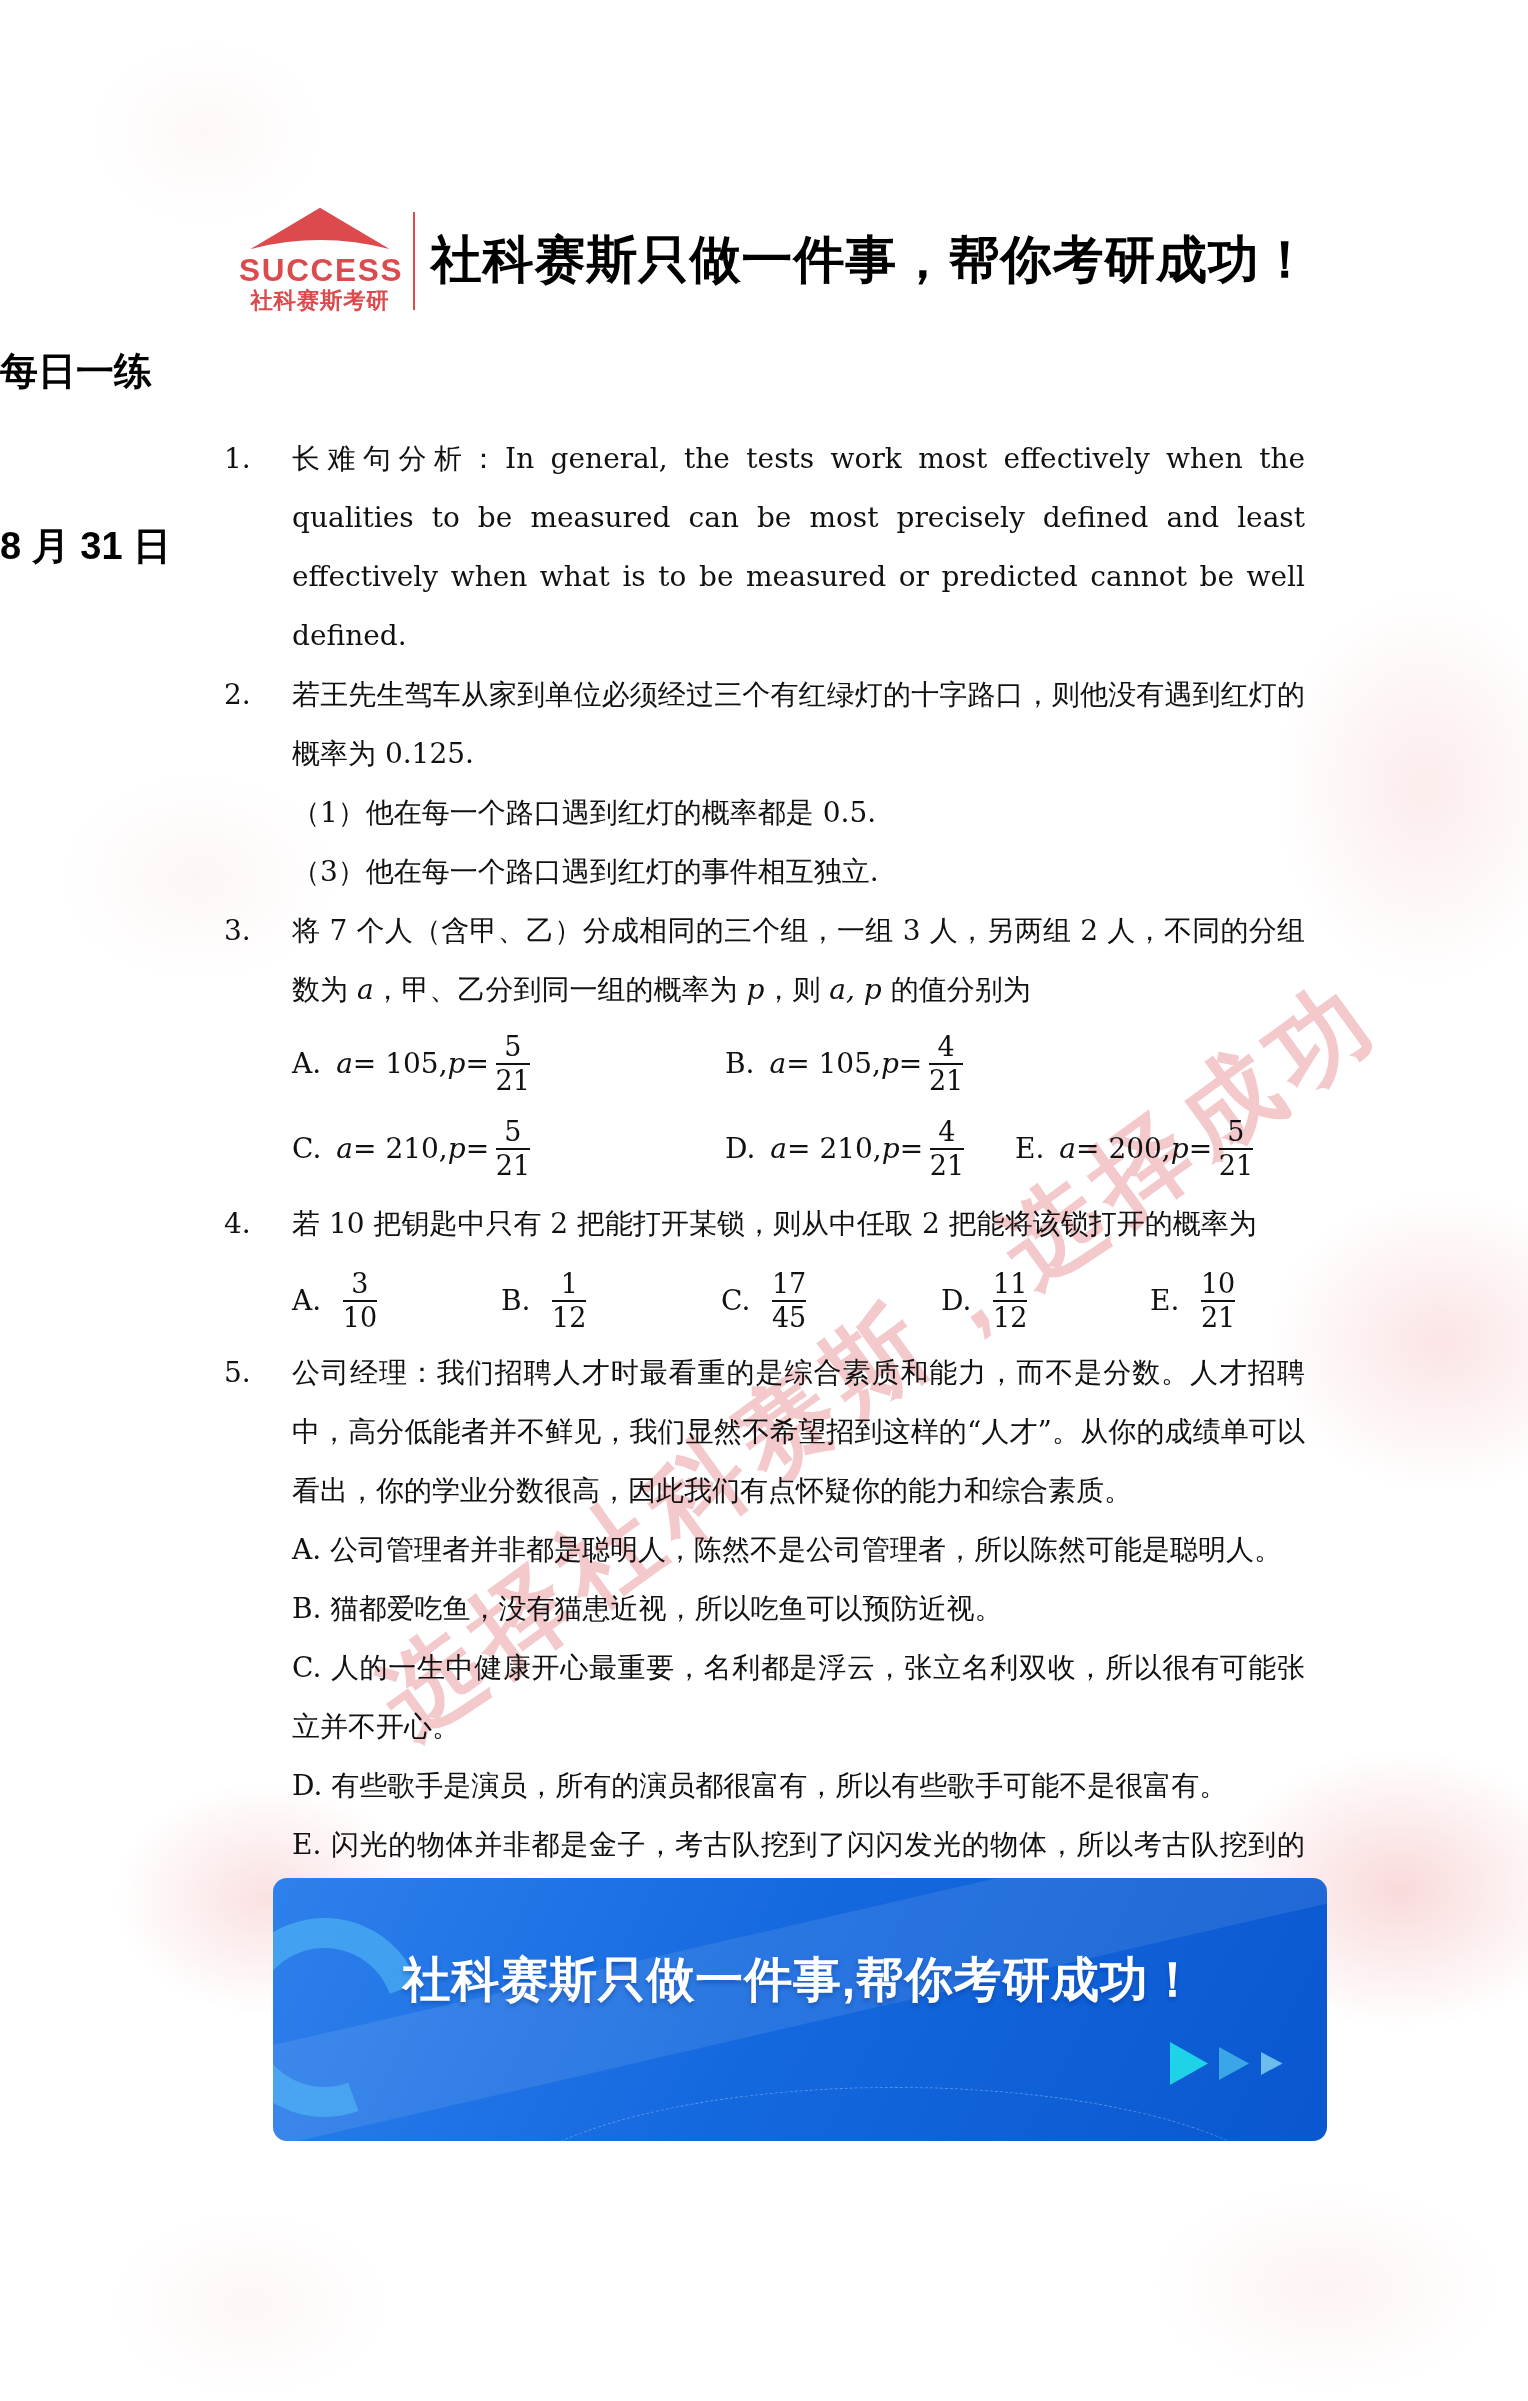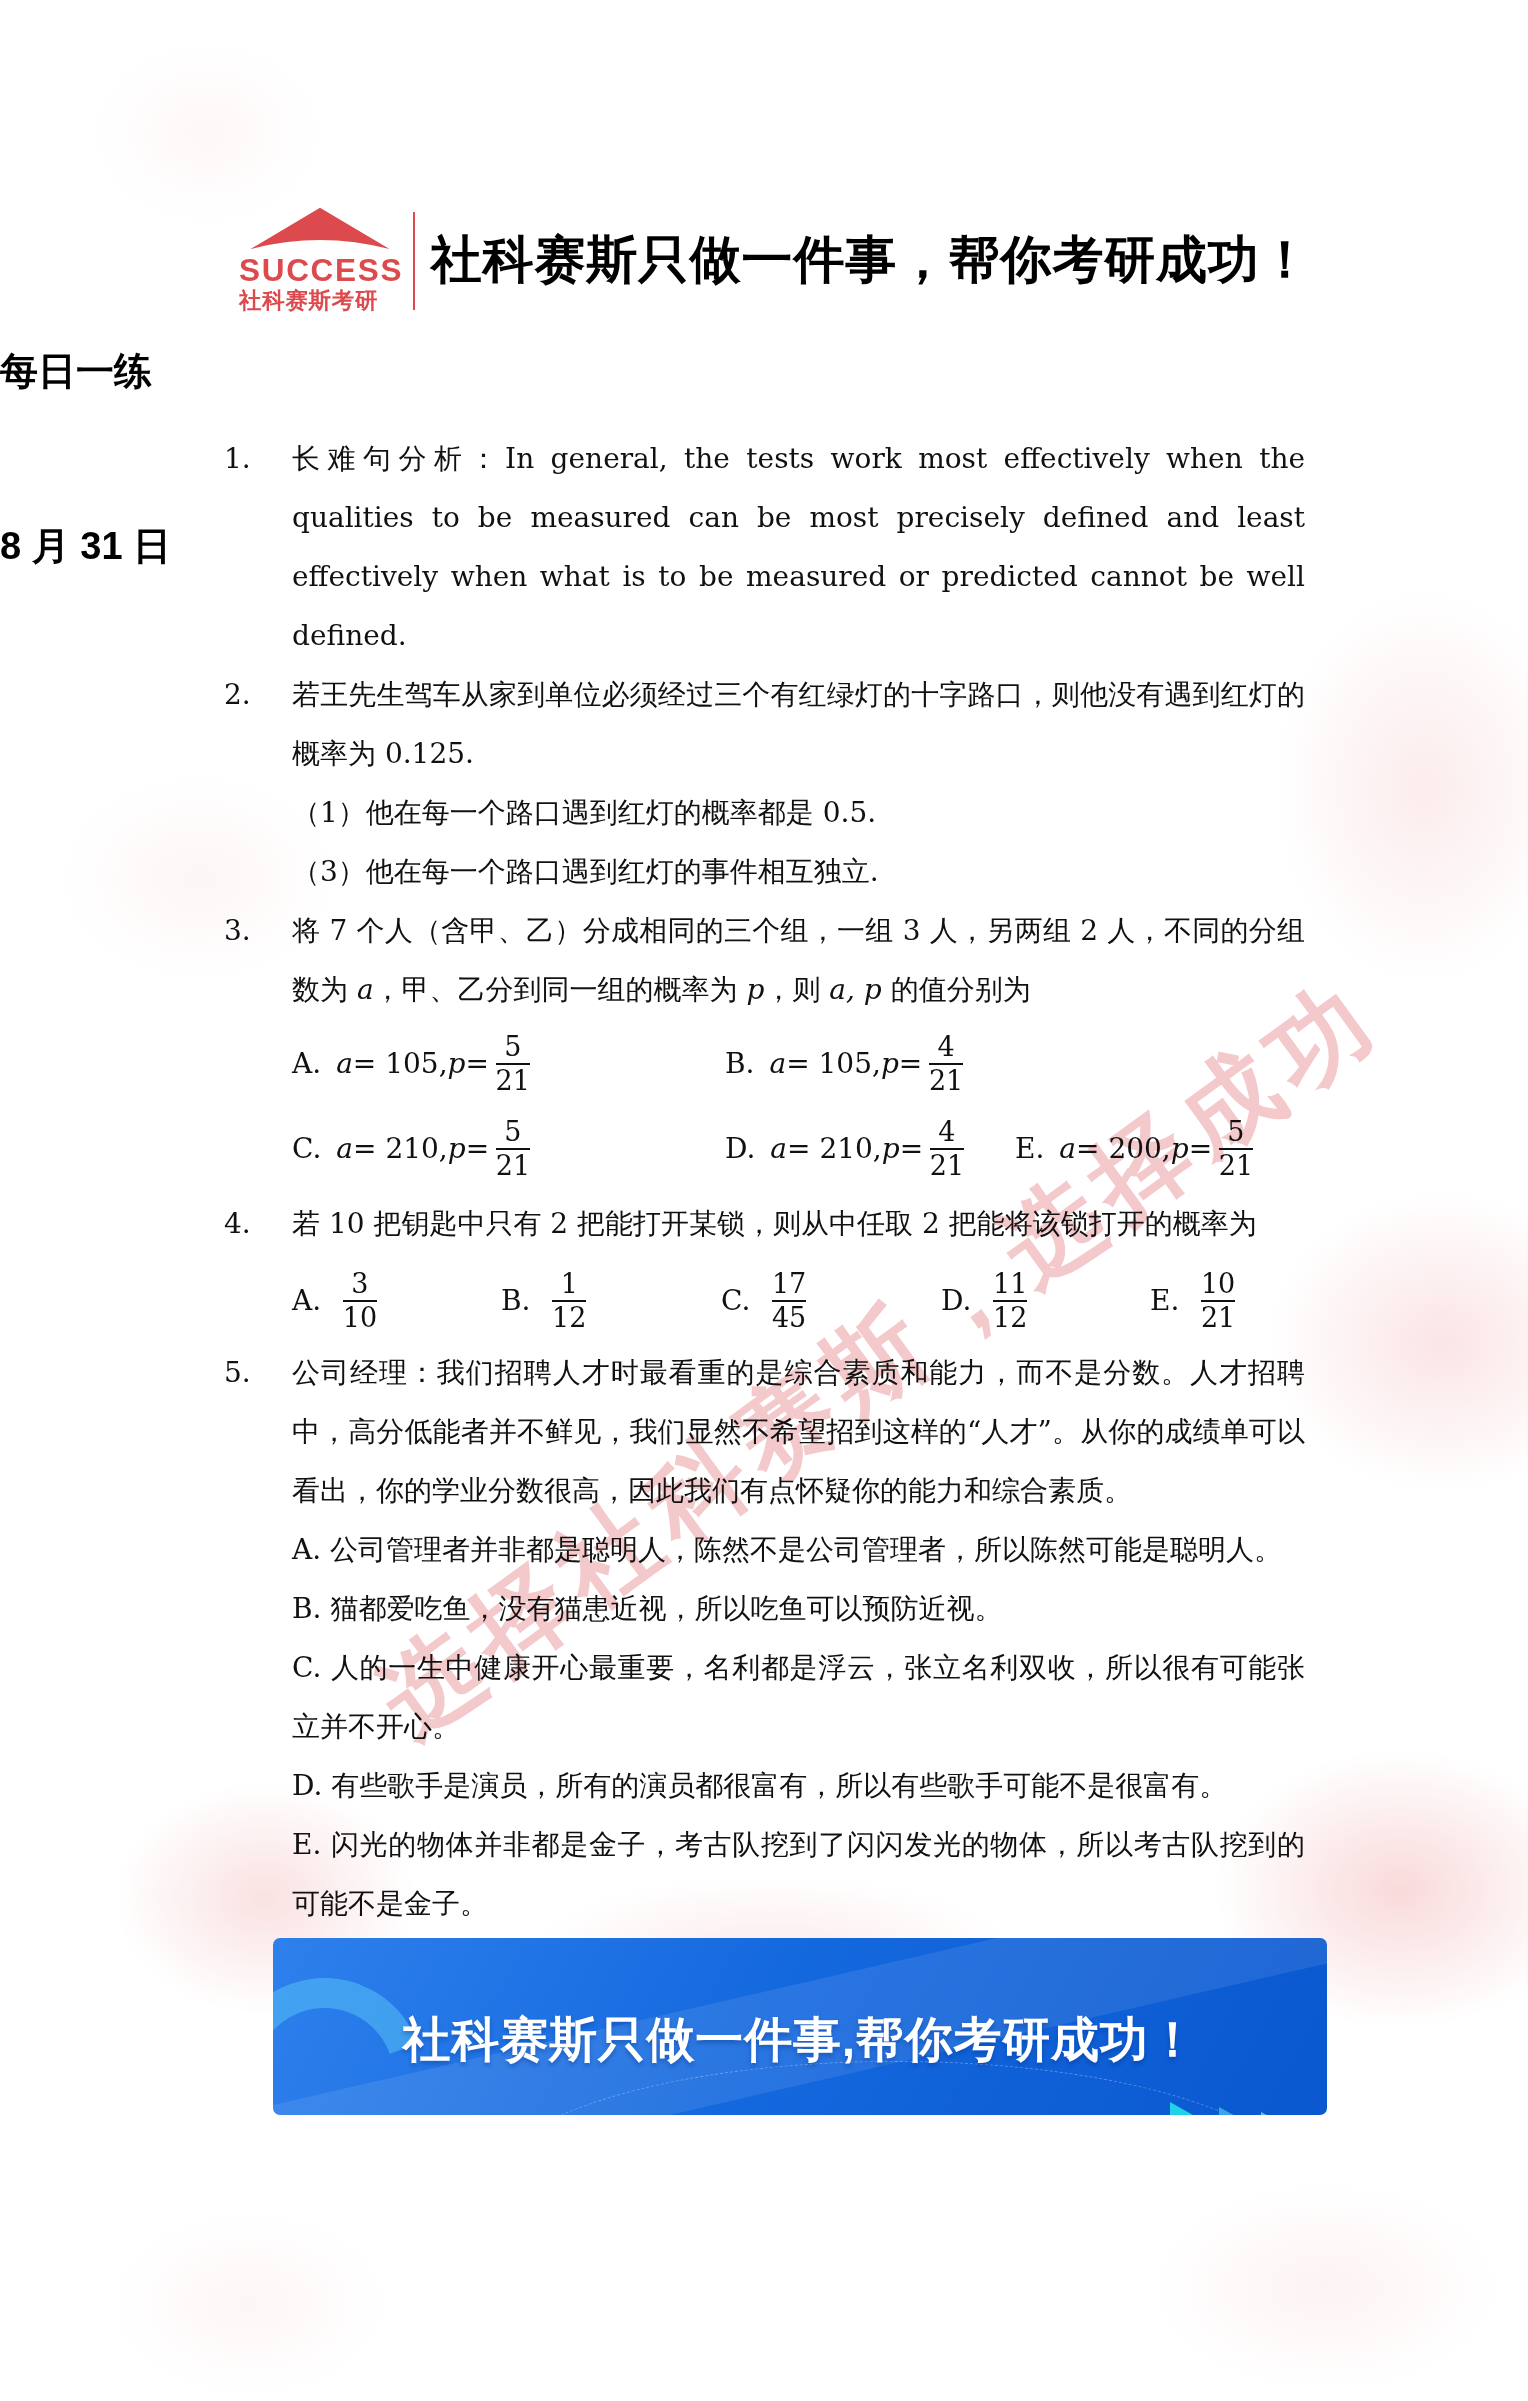--- a/index.html
+++ b/index.html
@@ -31,21 +31,21 @@
     position:absolute; left:880px; top:1359px; z-index:1;
     transform:translate(-50%,-50%) rotate(-36deg);
     font-size:98px; font-weight:bold; letter-spacing:11.6px; white-space:nowrap;
     color:rgba(228,120,125,.40); pointer-events:none;
   }
   
   .header {
     position:absolute; left:239px; top:206px; z-index:2;
     display:flex; align-items:center;
   }
-  .logo { width:162px; color:#dc4a4e; }
+  .logo { width:162px; text-align:center; color:#dc4a4e; }
   .logo svg { display:block; margin:0 auto; }
   .logo-name {
     font-family:"Liberation Sans","DejaVu Sans",sans-serif;
     font-weight:bold; font-size:31.5px; letter-spacing:1.7px; line-height:33px;
   }
   .logo-sub {
     font-family:"Liberation Sans","DejaVu Sans",sans-serif;
     font-weight:bold; font-size:22.4px; line-height:28px; letter-spacing:0.8px;
   }
   .header-divider { width:2.5px; height:98px; background:#dc4a4e; margin:0 15.7px 0 11.6px; }
@@ -78,23 +78,23 @@
   .optrow3 .o1 { width:433px; }
   .optrow3 .o2 { width:290px; }
   .opt-math { display:flex; align-items:center; white-space:nowrap; }
   .opt-label { margin-right:15px; }
   .optrow4 { display:flex; align-items:center; margin:6.6px 0 0; min-height:83px; line-height:1.2; }
   .optrow4 .o { display:flex; align-items:center; }
   .optrow4 .w1 { width:209px; } .optrow4 .w2 { width:220px; }
   .optrow4 .w3 { width:220px; } .optrow4 .w4 { width:209px; }
   
   .banner {
-    position:absolute; left:273px; top:1938px; width:1054px; height:177px; z-index:3;
+    position:absolute; left:273px; top:1878px; width:1054px; height:263px; z-index:3;
     background:linear-gradient(118deg,#2e80ec 0%, #1468de 48%, #0a57cf 100%);
-    border-radius:7px; overflow:hidden;
+    border-radius:14px; overflow:hidden;
   }
   .banner .swoosh {
     position:absolute; left:-12%; top:15px; width:150%; height:99px;
     background:rgba(255,255,255,.09); transform:rotate(-13deg);
     border-radius:50px;
   }
   .banner .ring {
     position:absolute; left:-48px; top:40px; width:139px; height:139px;
     border-radius:50%; border:30px solid rgba(84,186,246,.60);
     border-right-color:transparent; transform:rotate(25deg);

